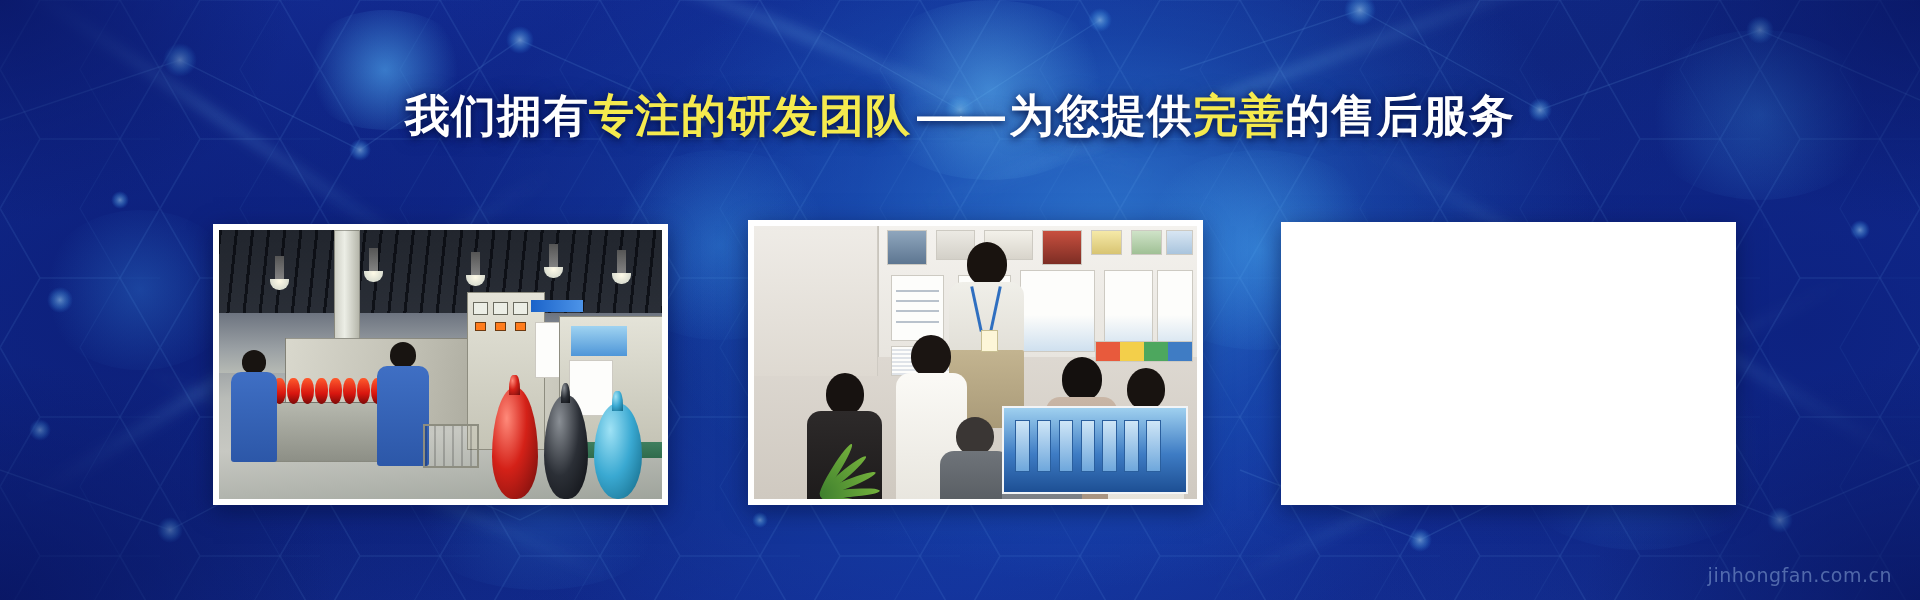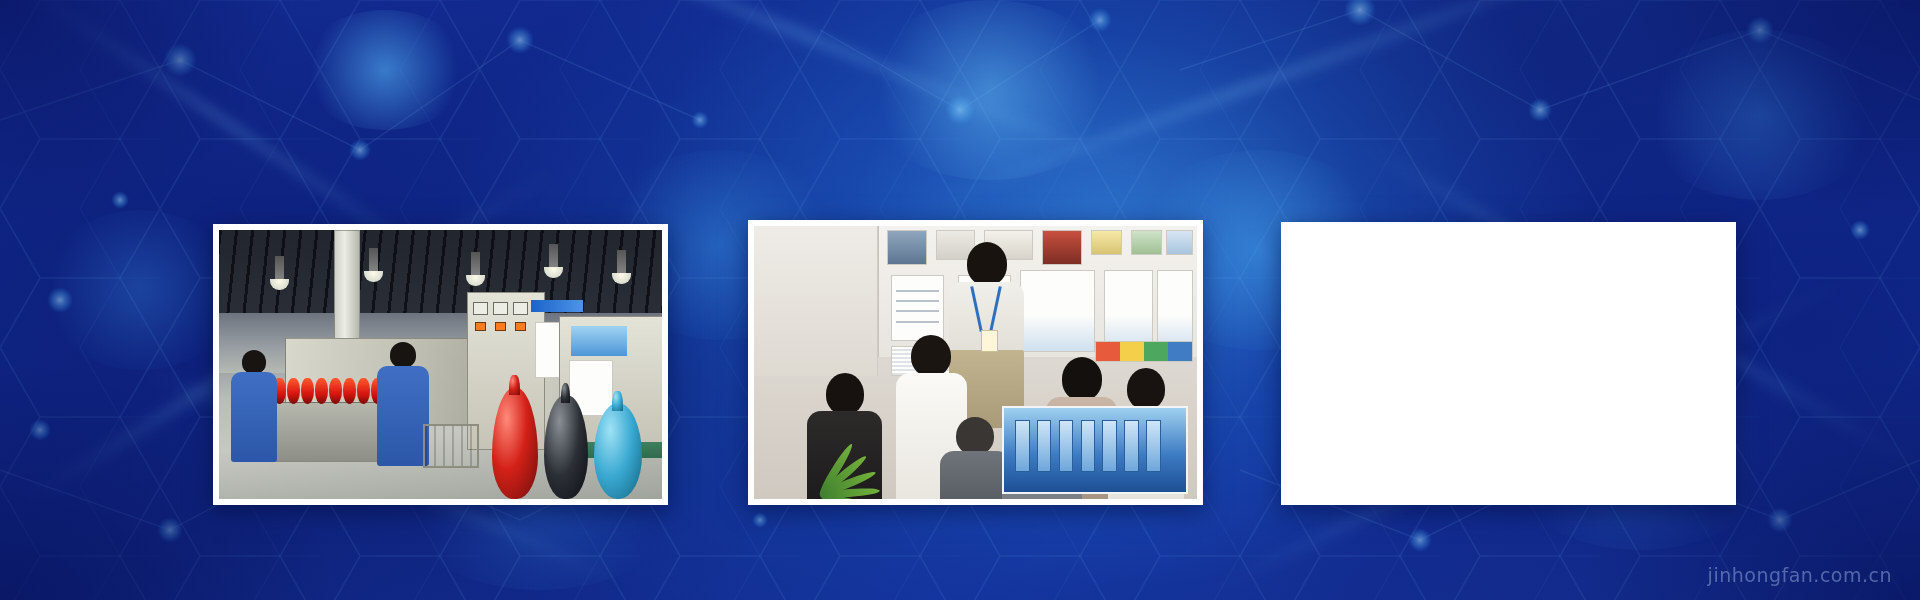--- a/index.html
+++ b/index.html
@@ -239,20 +239,23 @@
   <div class="streak s1"></div>
   <div class="streak s2"></div>
   <div class="streak s3"></div>
   <div class="streak s4"></div>
   <div class="streak s5"></div>
   <div class="streak s6"></div>
   <div class="streak s7"></div>
 
   <div class="vig"></div>
 
+  <div id="headline">
+    <span class="w">我们拥有</span><span class="y">专注的研发团队</span><span class="dash">——</span><span class="w">为您提供</span><span class="y">完善</span><span class="w">的售后服务</span>
+  </div>
 
   <div class="card" id="card-1">
     <div class="photo ph-factory" title="工厂生产线工人操作红色玻璃制品与控制柜">
 
       <div class="ceiling"></div>
       <div class="lamp" style="left:56px;  top:26px;"></div>
       <div class="lamp" style="left:150px; top:18px;"></div>
       <div class="lamp" style="left:252px; top:22px;"></div>
       <div class="lamp" style="left:330px; top:14px;"></div>
       <div class="lamp" style="left:398px; top:20px;"></div>

